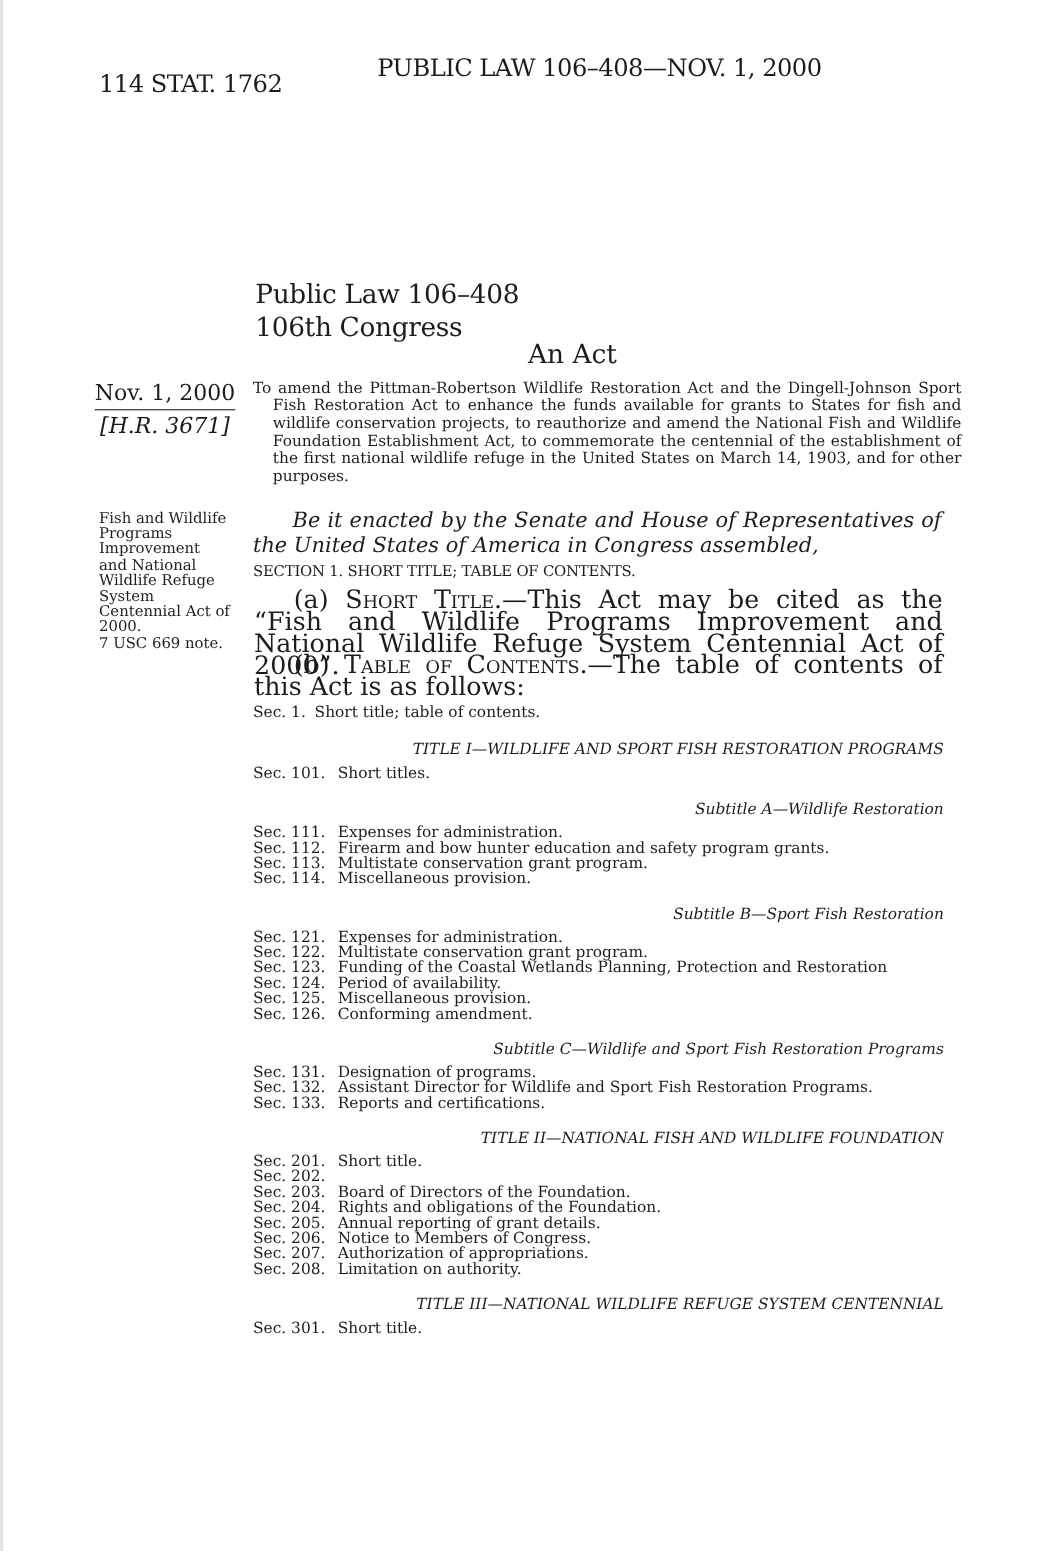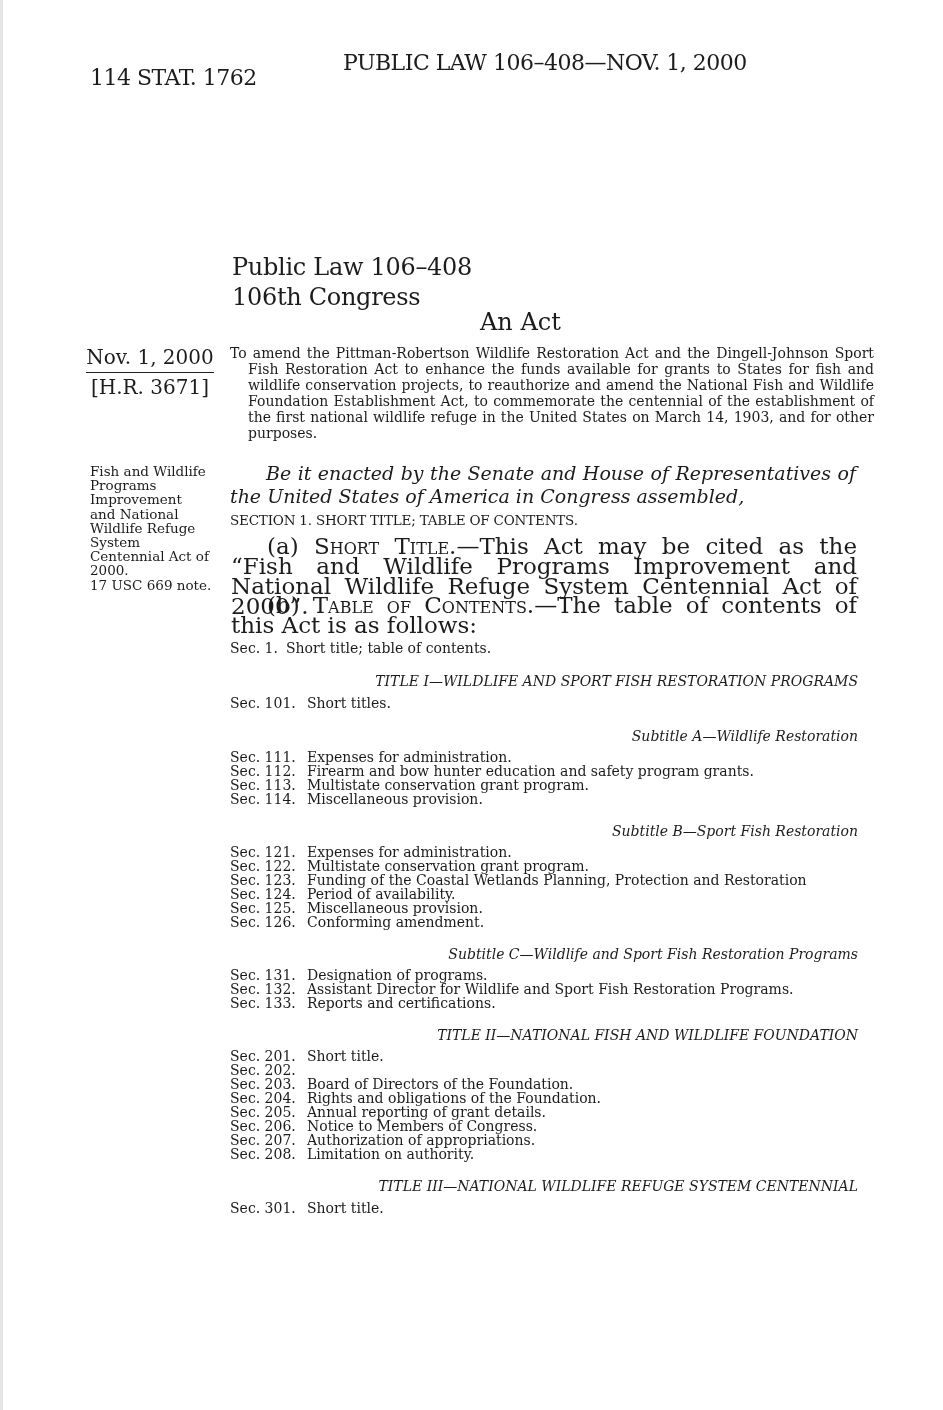--- a/index.html
+++ b/index.html
@@ -9,21 +9,21 @@
     color: #1c1c1c;
   }
   .page-edge { position: absolute; left: 0; top: 0; width: 3px; height: 1410px; background: #e6e6e6; }
   .running-head { position: absolute; top: 50px; left: 90px; font-size: 22px; letter-spacing: -0.5px; }
   .running-head .stat { position: absolute; left: 0; white-space: nowrap; margin-top: 15px; }
   .running-head .law { position: absolute; left: 253px; white-space: nowrap; }
   .title-block { position: absolute; left: 232px; top: 252px; font-size: 24px; line-height: 30px; letter-spacing: -0.3px; }
   .act-heading { position: absolute; left: 480px; top: 308px; font-size: 24px; }
   .margin-date { position: absolute; left: 86px; top: 345px; width: 128px; text-align: center; font-size: 20px; }
   .margin-date .date { padding-bottom: 3px; border-bottom: 1.5px solid #222; }
-  .margin-date .bill { padding-top: 2px; }
+  .margin-date .bill { padding-top: 2px; font-style: italic; }
   .purpose {
     position: absolute; left: 230px; top: 345px; width: 626px;
     font-size: 14px; line-height: 16px; text-align: justify;
     padding-left: 18px; text-indent: -18px;
   }
   .sidenote { position: absolute; left: 90px; top: 464px; width: 130px; font-size: 13.5px; line-height: 14.2px; }
   .enact { position: absolute; left: 230px; top: 462px; width: 626px; font-size: 19px; line-height: 23px; font-style: italic; text-align: justify; text-indent: 36px; }
   .section-head { position: absolute; left: 230px; top: 512px; font-size: 13.5px; font-weight: normal; letter-spacing: -0.2px; }
   .para { position: absolute; left: 231px; width: 626px; font-size: 23px; line-height: 20px; text-align: justify; text-indent: 36px; }
   .para.a { top: 536px; }
@@ -63,21 +63,21 @@
 
 <div class="sidenote">
   <div>Fish and Wildlife</div>
   <div>Programs</div>
   <div>Improvement</div>
   <div>and National</div>
   <div>Wildlife Refuge</div>
   <div>System</div>
   <div>Centennial Act of</div>
   <div>2000.</div>
-  <div>17 USC 669 note.</div>
+  <div>7 USC 669 note.</div>
 </div>
 
 <div class="enact">Be it enacted by the Senate and House of Representatives of the United States of America in Congress assembled,</div>
 
 <div class="section-head">SECTION 1. SHORT TITLE; TABLE OF CONTENTS.</div>
 
 <div class="para a"><span>(a) </span><span class="sc">Short Title.</span><span>—This Act may be cited as the “Fish and Wildlife Programs Improvement and National Wildlife Refuge System Centennial Act of 2000”.</span></div>
 
 <div class="para b"><span>(b) </span><span class="sc">Table of Contents.</span><span>—The table of contents of this Act is as follows:</span></div>
 

